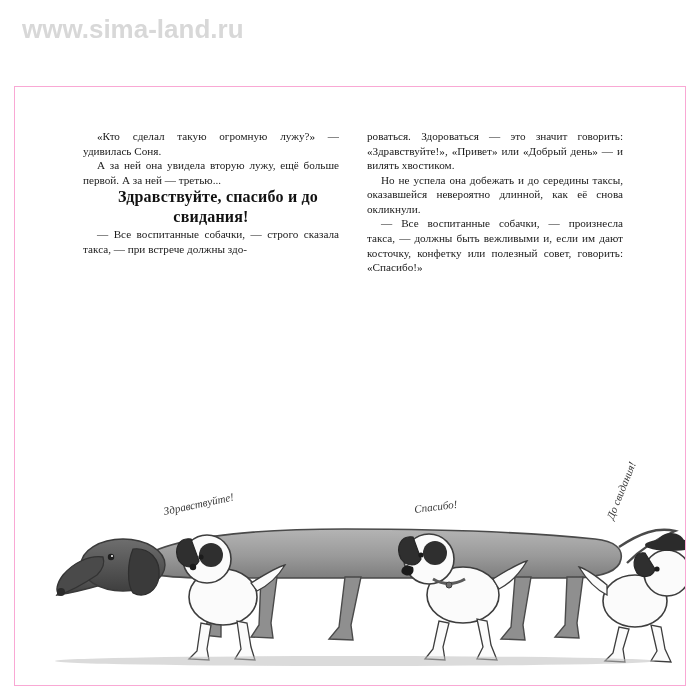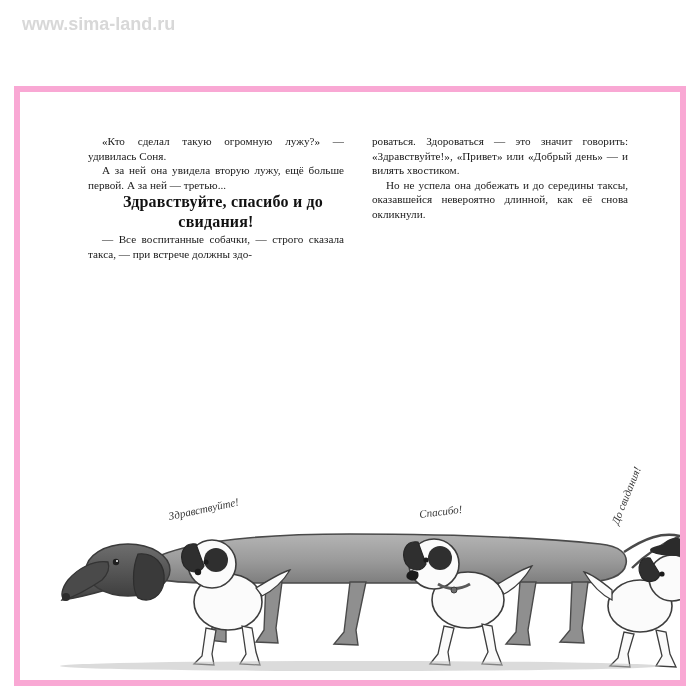--- a/index.html
+++ b/index.html
@@ -12,34 +12,34 @@
     height: 700px;
     font-family: "Liberation Serif", serif;
     overflow: hidden;
     position: relative;
   }
   .watermark {
     position: absolute;
     top: 14px;
     left: 22px;
     font-family: "Liberation Sans", sans-serif;
-    font-size: 18px;
+    font-size: 26px;
     font-weight: bold;
     color: #d8d8d8;
     letter-spacing: 0px;
     user-select: none;
   }
   .page {
     position: absolute;
     left: 14px;
     top: 86px;
     width: 672px;
     height: 600px;
     background: #ffffff;
-    border: 6px solid #f9a8d4;
+    border: 1px solid #f9a8d4;
     box-sizing: border-box;
     overflow: hidden;
   }
   .columns {
     position: absolute;
     left: 68px;
     top: 42px;
     width: 540px;
     display: flex;
     gap: 28px;
@@ -102,20 +102,21 @@
     <div class="col">
       <p>«Кто сделал такую огромную лужу?» — удивилась Соня.</p>
       <p>А за ней она увидела вторую лужу, ещё больше первой. А за ней — третью...</p>
       <p class="section-title">Здравствуйте, спасибо и до свидания!</p>
       <p>— Все воспитанные собачки, — строго сказала такса, — при встрече должны здо-</p>
     </div>
 
     <div class="col">
       <p class="noindent">роваться. Здороваться — это значит говорить: «Здравствуйте!», «Привет» или «Добрый день» — и вилять хвостиком.</p>
       <p>Но не успела она добежать и до середины таксы, оказавшейся невероятно длинной, как её снова окликнули.</p>
+      <p>— Все воспитанные собачки, — произнесла такса, — должны быть вежливыми и, если им дают косточку, конфетку или полезный совет, говорить: «Спасибо!»</p>
     </div>
 
   </div>
 
   <div class="illustration">
 
     <svg width="670" height="298" viewBox="0 0 670 298">
       <defs>
         <linearGradient id="bodyGrad" x1="0" y1="0" x2="0" y2="1">
           <stop offset="0%" stop-color="#b4b4b4"></stop>

